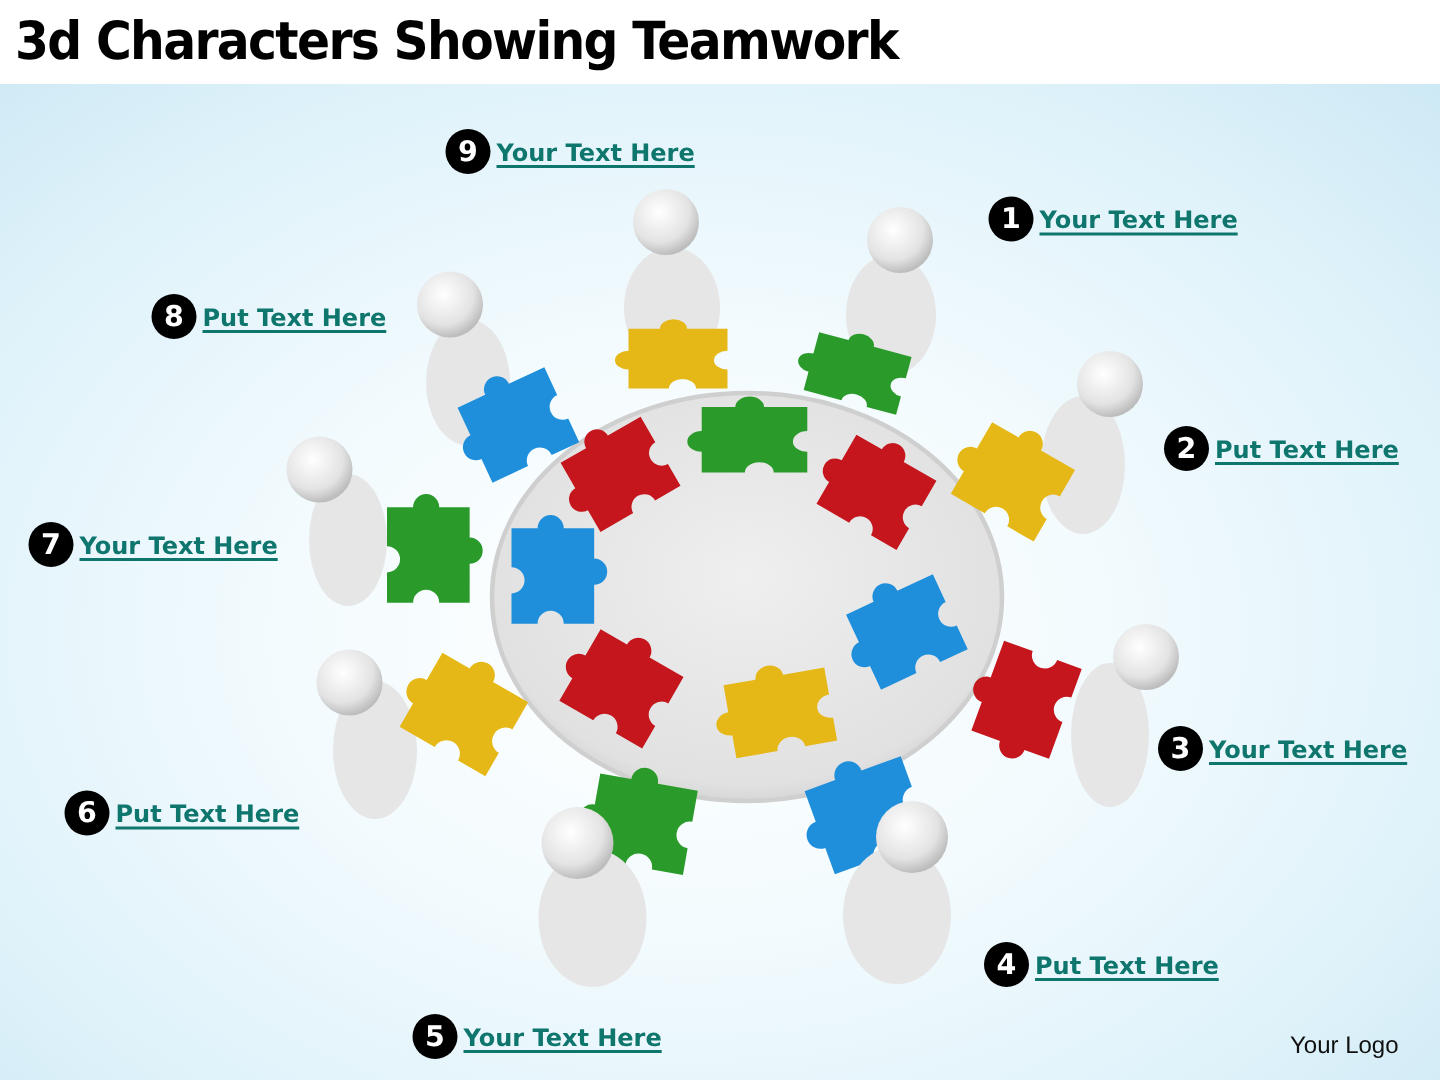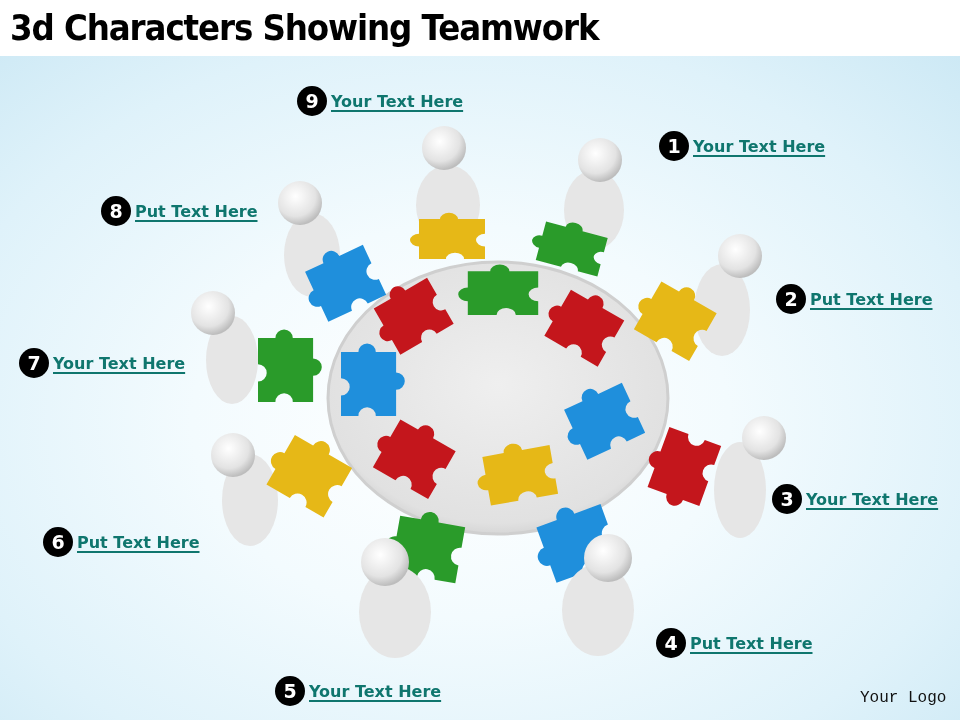--- a/index.html
+++ b/index.html
@@ -5,21 +5,21 @@
   html,body{margin:0;padding:0;}
   body{width:960px;height:720px;position:relative;overflow:hidden;font-family:"DejaVu Sans","Liberation Sans",sans-serif;background:#fff;}
   .title-bar{position:absolute;left:0;top:0;width:960px;height:43px;background:#fff;}
   .title{position:absolute;left:10px;top:8px;font-family:"DejaVu Sans",sans-serif;font-weight:bold;font-size:35px;letter-spacing:-1.2px;color:#000;line-height:1.15;transform:scaleX(0.93);transform-origin:left top;}
   .canvas{position:absolute;left:0;top:56px;width:960px;height:664px;
     background:radial-gradient(ellipse at 48% 55%, #ffffff 0%, #f3fbfe 38%, #dff2fa 75%, #cde9f5 100%);}
   .illustration{position:absolute;left:170px;top:110px;width:640px;height:580px;}
   .callout{position:absolute;display:flex;align-items:center;gap:4px;cursor:pointer;}
   .badge{width:30px;height:30px;border-radius:50%;background:#000;color:#fff;font-weight:bold;font-size:19px;display:flex;align-items:center;justify-content:center;font-family:"DejaVu Sans",sans-serif;}
   .label{font-weight:bold;font-size:16px;color:#0f766e;text-decoration:underline;text-underline-offset:3px;text-decoration-thickness:2px;font-family:"DejaVu Sans",sans-serif;white-space:nowrap;}
-  .logo{position:absolute;left:860px;top:689px;font-size:16px;color:#111;font-family:Liberation Mono, monospace;}
+  .logo{position:absolute;left:860px;top:689px;font-size:16px;color:#111;font-family:Liberation Sans, sans-serif;}
 </style>
 </head>
 <body>
 
 <div class="title-bar">
   <div class="title">3d Characters Showing Teamwork</div>
 </div>
 
 <div class="canvas"></div>
 

